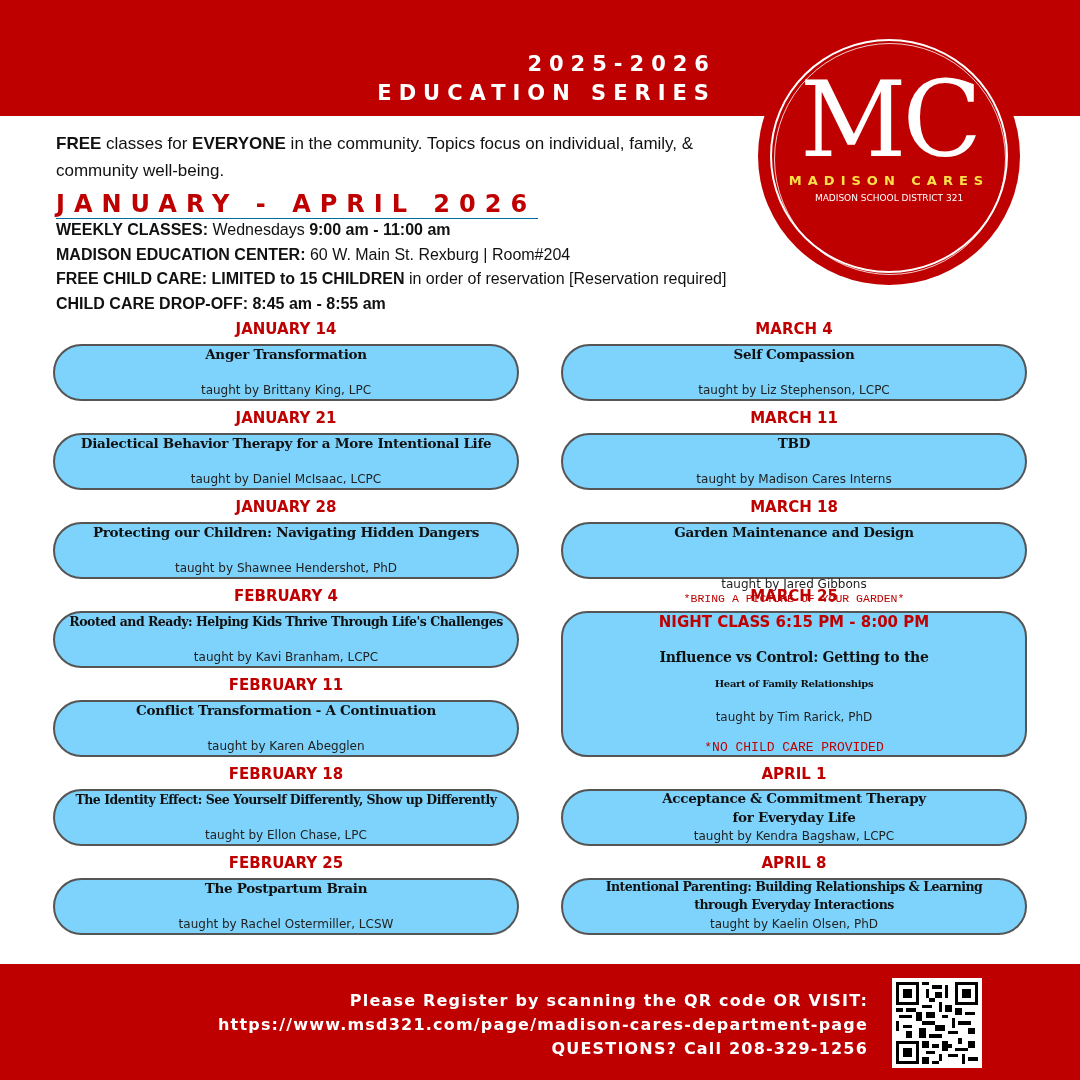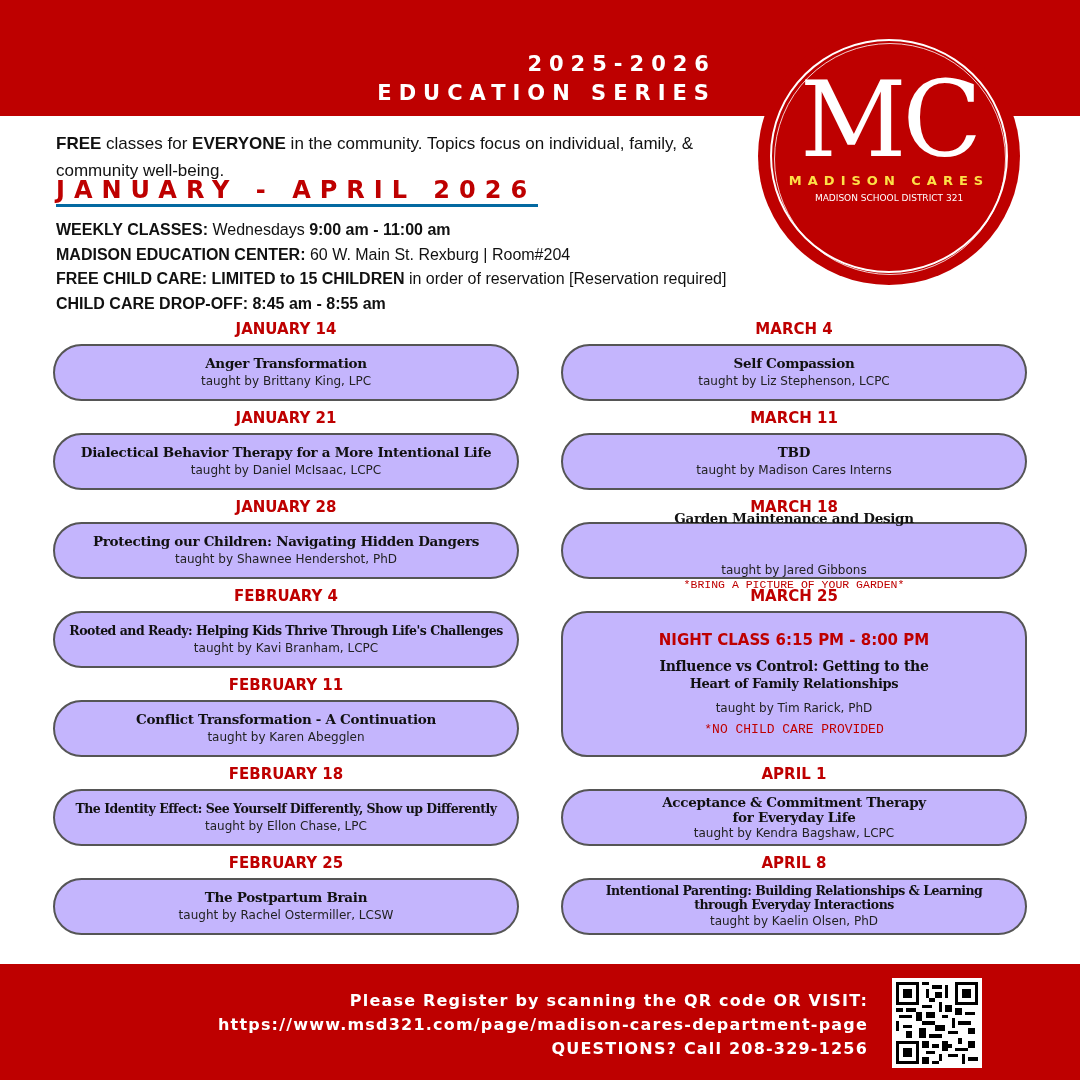--- a/index.html
+++ b/index.html
@@ -18,34 +18,34 @@
   .logo-mc { position: absolute; left: 0; right: 0; top: 38px; text-align: center; color: #fff;
     font-family: "DejaVu Serif", serif; font-size: 104px; line-height: 110px; letter-spacing: -4px; }
   .logo-name { position: absolute; left: 0; right: 0; top: 146px; text-align: center; color: #fde047;
     font-family: "DejaVu Sans", sans-serif; font-weight: bold; font-size: 13px; letter-spacing: 6px; }
   .logo-district { position: absolute; left: 0; right: 0; top: 166px; text-align: center; color: #fff;
     font-family: "DejaVu Sans", sans-serif; font-size: 9px; }
 
   .intro { position: absolute; left: 56px; top: 130px; width: 680px; font-size: 17px; line-height: 27px; color: #111; }
   .intro b { font-weight: bold; }
 
-  .range { position: absolute; left: 56px; top: 176px; color: #BE0000; font-family: "DejaVu Sans", sans-serif;
-    font-weight: bold; font-size: 24px; letter-spacing: 9px; line-height: 28px; border-bottom: 3px solid #0369a1; padding-right: 2px; }
+  .range { position: absolute; left: 56px; top: 190px; color: #BE0000; font-family: "DejaVu Sans", sans-serif;
+    font-weight: bold; font-size: 24px; letter-spacing: 9px; line-height: 28px; border-bottom: 1px solid #0369a1; padding-right: 2px; }
 
   .details { position: absolute; left: 56px; top: 218px; font-size: 16px; line-height: 24.5px; color: #111; }
   .details .row b { font-weight: bold; }
 
   .col { position: absolute; top: 316px; width: 466px; }
   .col.left { left: 53px; }
   .col.right { left: 561px; }
 
   .date { text-align: center; color: #BE0000; font-family: "DejaVu Sans", sans-serif; font-weight: bold;
     font-size: 15px; height: 28px; line-height: 26px; }
   .card { border: 2px solid #555; border-radius: 30px; height: 57px; margin-bottom: 4px; display: flex;
-    flex-direction: column; align-items: center; justify-content: center; text-align: center; background: #c4b5fd; }
+    flex-direction: column; align-items: center; justify-content: space-between; text-align: center; background: #7dd3fc; }
   .card .title { font-family: "DejaVu Serif", serif; font-weight: bold; font-size: 13.5px; line-height: 17px; color: #111; letter-spacing: -0.3px; }
   .card .title.small { font-size: 12.5px; letter-spacing: -0.5px; }
   .card .teacher { font-family: "DejaVu Sans", sans-serif; font-size: 12px; line-height: 18px; color: #222; }
   .card .note { font-family: Liberation Mono, monospace; font-size: 11.5px; line-height: 14px; color: #BE0000; }
   .card.tall { height: 146px; border-radius: 26px; }
   .card.tall .night { color: #BE0000; font-family: "DejaVu Sans", sans-serif; font-weight: bold; font-size: 15px; margin-bottom: 8px; }
   .card.tall .teacher { margin-top: 6px; }
   .card.tall .note { margin-top: 6px; font-size: 13px; }
 
   .bottom-band { position: absolute; left: 0; top: 964px; width: 1080px; height: 116px; background: #BE0000; }
@@ -144,21 +144,21 @@
   <div class="date">MARCH 18</div>
   <div class="card">
     <div class="title">Garden Maintenance and Design</div>
     <div class="teacher" style="line-height:15px;margin-top:36px;">taught by Jared Gibbons</div>
     <div class="note">*BRING A PICTURE OF YOUR GARDEN*</div>
   </div>
   <div class="date">MARCH 25</div>
   <div class="card tall">
     <div class="night">NIGHT CLASS  6:15 PM - 8:00 PM</div>
     <div class="title" style="font-size:14px;line-height:18px;">Influence vs Control: Getting to the</div>
-    <div class="title" style="font-size:13px;line-height:18px;">Heart of Family Relationships</div>
+    <div class="title" style="font-size:10px;line-height:18px;">Heart of Family Relationships</div>
     <div class="teacher">taught by Tim Rarick, PhD</div>
     <div class="note">*NO CHILD CARE PROVIDED</div>
   </div>
   <div class="date">APRIL 1</div>
   <div class="card">
     <div class="title" style="line-height:15px;">Acceptance &amp; Commitment Therapy</div>
     <div class="title" style="line-height:15px;">for Everyday Life</div>
     <div class="teacher" style="line-height:16px;">taught by Kendra Bagshaw, LCPC</div>
   </div>
   <div class="date">APRIL 8</div>

